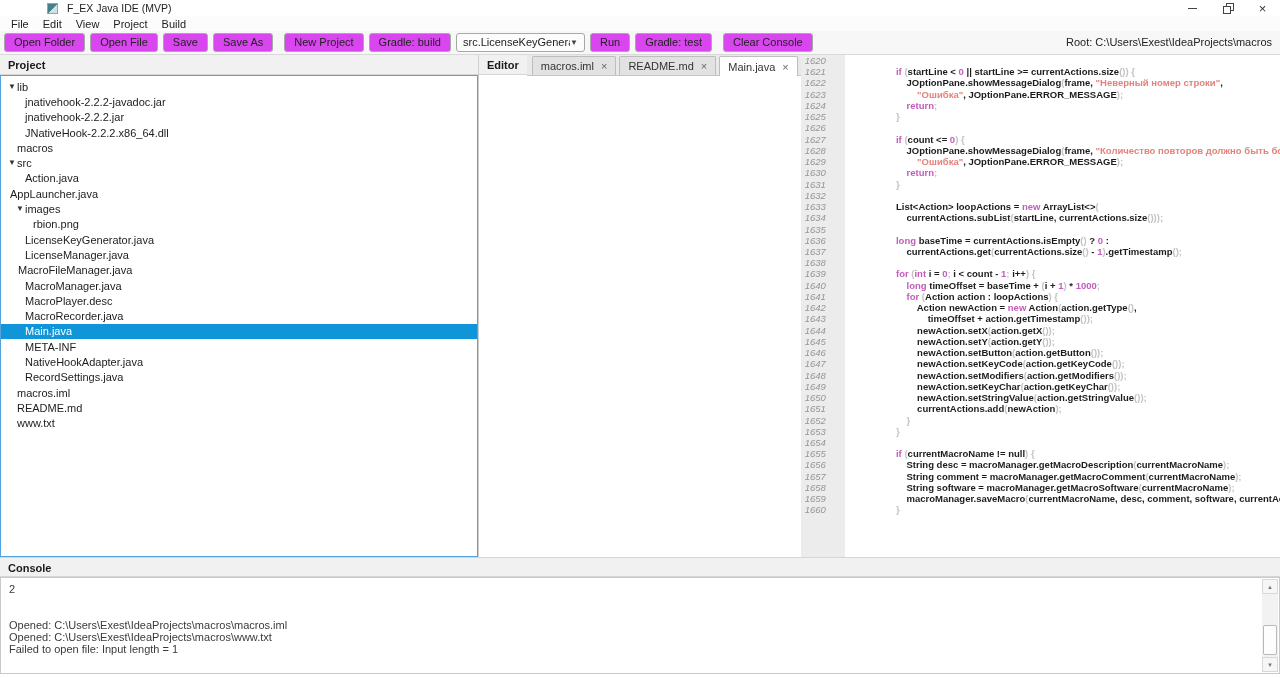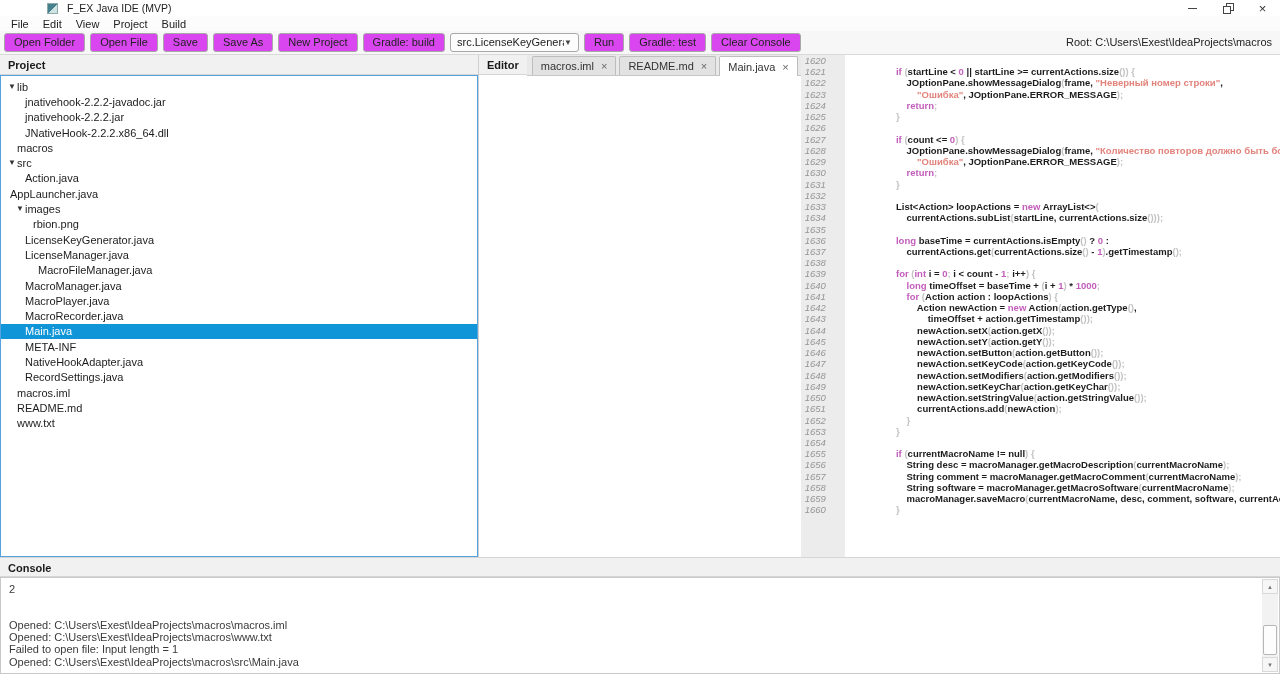--- a/index.html
+++ b/index.html
@@ -21,21 +21,21 @@
 
   
   .menubar { height:15px; display:flex; align-items:center; gap:14px; padding-left:11px; background:#fcfcfc; }
   .menu-item { color:#222; }
 
   
   .toolbar { height:24px; display:flex; align-items:center; gap:5px; padding:0 8px 1px 4px;
     background:#f7f7f7; border-bottom:1px solid #d9d9d9; }
   .tbtn { font-family:"Liberation Sans",sans-serif; font-size:11px; color:#222; height:19px;
     padding:0 9px; background:#d946ef; border:1px solid #a8a8a8; border-radius:3px; }
-  .gap { margin-left:0; }
+  .gap { margin-left:6px; }
   .dropdown { width:129px; height:19px; display:flex; align-items:center; justify-content:space-between;
     padding:0 6px; background:#fcfcfc; border:1px solid #a8a8a8; border-radius:3px; color:#222; }
   .dropdown .caret { font-size:8px; color:#444; }
   .dd-value { overflow:hidden; white-space:nowrap; }
   .root-label { margin-left:auto; color:#222; }
 
   
   .main { display:flex; height:502px; }
   .panel-header { height:20px; flex:none; background:#f1f1f1; border-bottom:1px solid #d6d6d6;
     font-weight:700; font-size:11px; color:#1a1a1a; padding:4px 8px 0; }
@@ -170,31 +170,31 @@
           <span>rbion.png</span>
         </div>
         <div class="tree-row" style="padding-left: 15px;">
           <span class="tree-arrow"></span>
           <span>LicenseKeyGenerator.java</span>
         </div>
         <div class="tree-row" style="padding-left: 15px;">
           <span class="tree-arrow"></span>
           <span>LicenseManager.java</span>
         </div>
-        <div class="tree-row" style="padding-left: 28px;">
+        <div class="tree-row" style="padding-left: 8px;">
           <span class="tree-arrow"></span>
           <span>MacroFileManager.java</span>
         </div>
         <div class="tree-row" style="padding-left: 15px;">
           <span class="tree-arrow"></span>
           <span>MacroManager.java</span>
         </div>
         <div class="tree-row" style="padding-left: 15px;">
           <span class="tree-arrow"></span>
-          <span>MacroPlayer.java</span>
+          <span>MacroPlayer.desc</span>
         </div>
         <div class="tree-row" style="padding-left: 15px;">
           <span class="tree-arrow"></span>
           <span>MacroRecorder.java</span>
         </div>
         <div class="tree-row selected" style="padding-left: 15px;">
           <span class="tree-arrow"></span>
           <span>Main.java</span>
         </div>
         <div class="tree-row" style="padding-left: 15px;">
@@ -414,21 +414,20 @@
 <div class="console-panel">
   <div class="panel-header">Console</div>
   <div class="console-body">
     <div class="console-lines">
         <div class="console-line">2</div>
         <div class="console-line">&nbsp;</div>
         <div class="console-line">&nbsp;</div>
         <div class="console-line">Opened: C:\Users\Exest\IdeaProjects\macros\macros.iml</div>
         <div class="console-line">Opened: C:\Users\Exest\IdeaProjects\macros\www.txt</div>
         <div class="console-line">Failed to open file: Input length = 1</div>
-        <div class="console-line">Opened: C:\Users\Exest\IdeaProjects\macros\src\Main.java</div>
       </div>
     <div class="vscrollbar">
       <span class="sb-btn top">▲</span>
       <span class="sb-thumb"></span>
       <span class="sb-btn bottom">▼</span>
     </div>
   </div>
 </div>
 
 </body></html>

